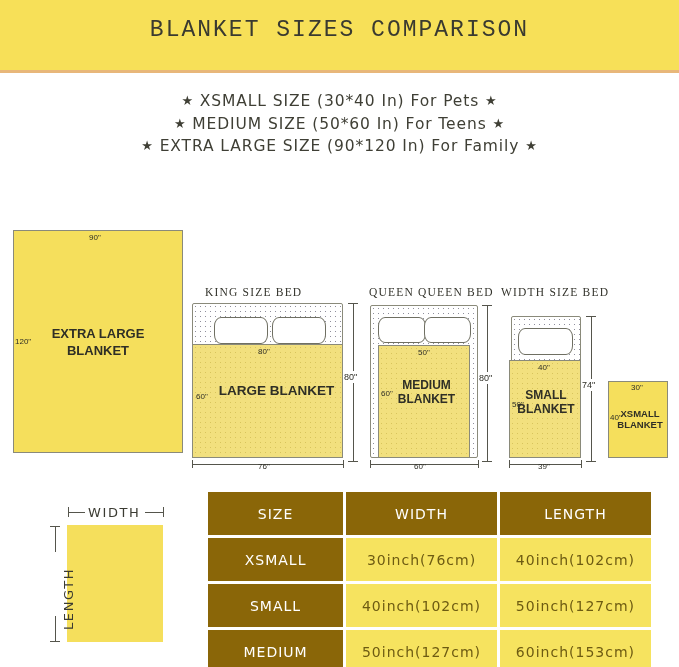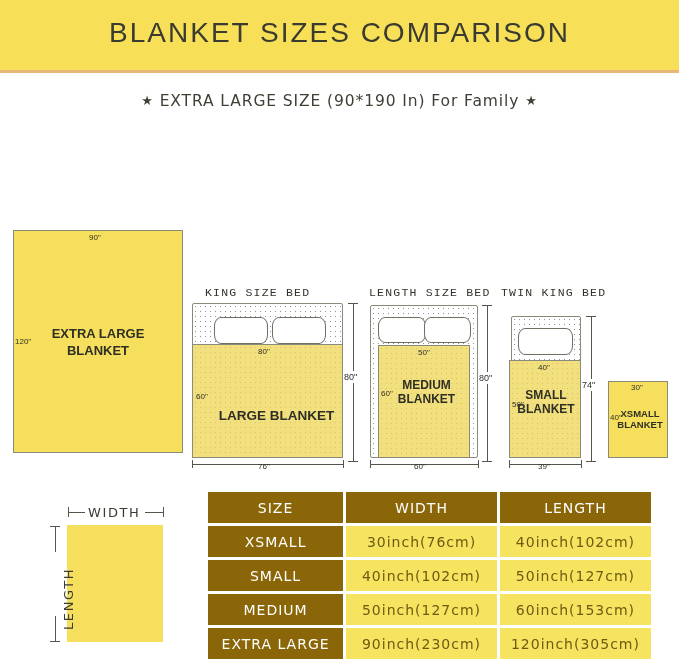--- a/index.html
+++ b/index.html
@@ -24,25 +24,25 @@
     height: 73px;
     background: #f7e058;
     border-bottom: 3px solid #e8b77a;
     box-sizing: border-box;
   }
   #page-title {
     position: absolute;
     left: 0; top: 17px;
     width: 679px;
     text-align: center;
-    font-size: 28px;
+    font-size: 23px;
     letter-spacing: 2.0px;
     font-weight: 400;
     color: #3a3a30;
-    font-family: Liberation Sans, sans-serif;
+    font-family: Liberation Mono, monospace;
     white-space: nowrap;
   }
 
   
   #size-bullets {
     position: absolute;
     left: 0; top: 90px;
     width: 679px;
     text-align: center;
   }
@@ -81,21 +81,21 @@
     background-size: 5px 5px;
     border: 1.5px solid #8a8a7a;
     border-radius: 2px;
   }
 
   .bed-title {
     font-size: 11.5px;
     letter-spacing: 1.2px;
     color: #33332b;
     white-space: nowrap;
-    font-family: Liberation Mono, monospace;
+    font-family: Liberation Serif, serif;
   }
   .blanket-label {
     font-size: 13.5px;
     font-weight: bold;
     color: #2f2f26;
     text-align: center;
     line-height: 16px;
     white-space: nowrap;
     font-family: "Liberation Sans", sans-serif;
   }
@@ -153,21 +153,21 @@
     position: absolute;
     left: 205px; top: 489px;
     width: 449px;
     border-collapse: separate;
     border-spacing: 3px;
     background: #ffffff;
     font-family: "DejaVu Sans", sans-serif;
   }
   #size-table td, #size-table th {
     padding: 0;
-    height: 31px;
+    height: 43px;
     text-align: center;
     vertical-align: middle;
     font-size: 14px;
     letter-spacing: 1px;
     font-weight: normal;
   }
   #size-table th {
     background: #8a6608;
     color: #ffffff;
   }
@@ -185,21 +185,31 @@
 </style>
 </head>
 <body>
 
 <div id="header-banner"></div>
 <div id="page-title">BLANKET SIZES COMPARISON</div>
 
 <div id="size-bullets">
   <div class="bullet-line">
     <span class="star">★</span>
-    <span>EXTRA LARGE SIZE (90*190 In) For Family</span>
+    <span>XSMALL SIZE (30*40 In) For Pets</span>
+    <span class="star">★</span>
+  </div>
+  <div class="bullet-line">
+    <span class="star">★</span>
+    <span>MEDIUM SIZE (50*60 In) For Teens</span>
+    <span class="star">★</span>
+  </div>
+  <div class="bullet-line">
+    <span class="star">★</span>
+    <span>EXTRA LARGE SIZE (90*120 In) For Family</span>
     <span class="star">★</span>
   </div>
 </div>
 
 <div id="diagram">
 
   <div class="abs blanket-plain" style="left:13px; top:230px; width:170px; height:223px;"></div>
   <div class="abs dim" style="left:89px; top:233px;">90"</div>
   <div class="abs dim" style="left:15px; top:337px;">120"</div>
   <div class="abs blanket-label xl" style="left:13px; top:325px; width:170px;">
@@ -209,52 +219,52 @@
 
   <div class="abs bed-title" style="left:205px; top:286px;">KING SIZE BED</div>
   <div class="abs mattress" style="left:192px; top:303px; width:151px; height:155px;"></div>
 
   <div class="abs pillow" style="left:214px; top:317px; width:54px; height:27px;"></div>
   <div class="abs pillow" style="left:272px; top:317px; width:54px; height:27px;"></div>
 
   <div class="abs blanket-dotted" style="left:192px; top:344px; width:151px; height:114px;"></div>
   <div class="abs dim" style="left:258px; top:347px;">80"</div>
   <div class="abs dim" style="left:196px; top:392px;">60"</div>
-  <div class="abs blanket-label" style="left:210px; top:408px; width:133px;">LARGE BLANKET</div>
+  <div class="abs blanket-label" style="left:210px; top:383px; width:133px;">LARGE BLANKET</div>
 
   <div class="abs rule-h" style="left:192px; top:464px; width:151px;"></div>
   <div class="abs tick-v" style="left:192px; top:460px; height:8px;"></div>
   <div class="abs tick-v" style="left:343px; top:460px; height:8px;"></div>
   <div class="abs dim" style="left:258px; top:462px;">76"</div>
   <div class="abs rule-v" style="left:353px; top:303px; height:158px;"></div>
   <div class="abs tick-h" style="left:348px; top:303px; width:10px;"></div>
   <div class="abs tick-h" style="left:348px; top:461px; width:10px;"></div>
   <div class="abs dim big" style="left:344px; top:371px; background:#fff; padding:1px 0;">80"</div>
 
-  <div class="abs bed-title" style="left:369px; top:286px;">LENGTH SIZE BED</div>
+  <div class="abs bed-title" style="left:369px; top:286px;">QUEEN QUEEN BED</div>
   <div class="abs mattress" style="left:370px; top:305px; width:108px; height:153px;"></div>
   <div class="abs pillow" style="left:378px; top:317px; width:48px; height:26px;"></div>
   <div class="abs pillow" style="left:424px; top:317px; width:47px; height:26px;"></div>
   <div class="abs blanket-dotted" style="left:378px; top:345px; width:92px; height:113px;"></div>
   <div class="abs dim" style="left:418px; top:348px;">50"</div>
   <div class="abs dim" style="left:381px; top:389px;">60"</div>
   <div class="abs blanket-label sm" style="left:383px; top:378px; width:87px;">
     <div>MEDIUM</div>
     <div>BLANKET</div>
   </div>
   <div class="abs rule-h" style="left:370px; top:464px; width:108px;"></div>
   <div class="abs tick-v" style="left:370px; top:460px; height:8px;"></div>
   <div class="abs tick-v" style="left:478px; top:460px; height:8px;"></div>
   <div class="abs dim" style="left:414px; top:462px;">60"</div>
   <div class="abs rule-v" style="left:487px; top:305px; height:156px;"></div>
   <div class="abs tick-h" style="left:482px; top:305px; width:10px;"></div>
   <div class="abs tick-h" style="left:482px; top:461px; width:10px;"></div>
   <div class="abs dim big" style="left:479px; top:372px; background:#fff; padding:1px 0;">80"</div>
 
-  <div class="abs bed-title" style="left:501px; top:286px;">TWIN KING BED</div>
+  <div class="abs bed-title" style="left:501px; top:286px;">WIDTH SIZE BED</div>
   <div class="abs mattress" style="left:511px; top:316px; width:70px; height:142px;"></div>
   <div class="abs pillow" style="left:518px; top:328px; width:55px; height:27px;"></div>
   <div class="abs blanket-dotted" style="left:509px; top:360px; width:72px; height:98px;"></div>
   <div class="abs dim" style="left:538px; top:363px;">40"</div>
   <div class="abs dim" style="left:512px; top:400px;">50"</div>
   <div class="abs blanket-label sm" style="left:511px; top:388px; width:70px;">
     <div>SMALL</div>
     <div>BLANKET</div>
   </div>
   <div class="abs rule-h" style="left:509px; top:464px; width:72px;"></div>

